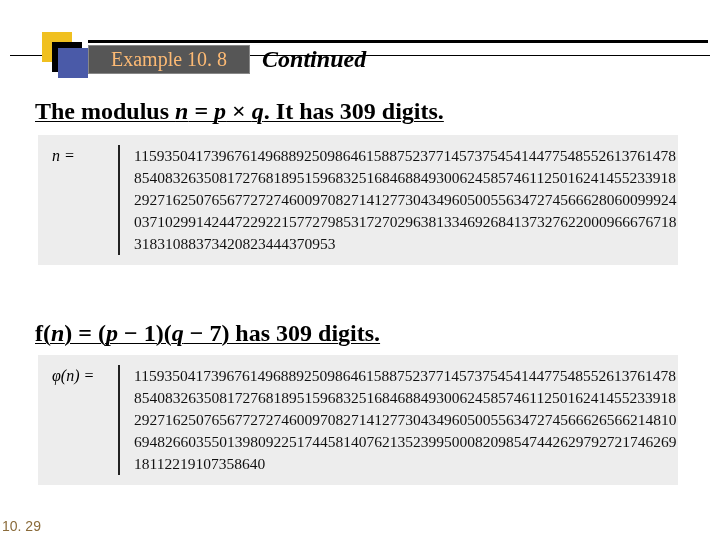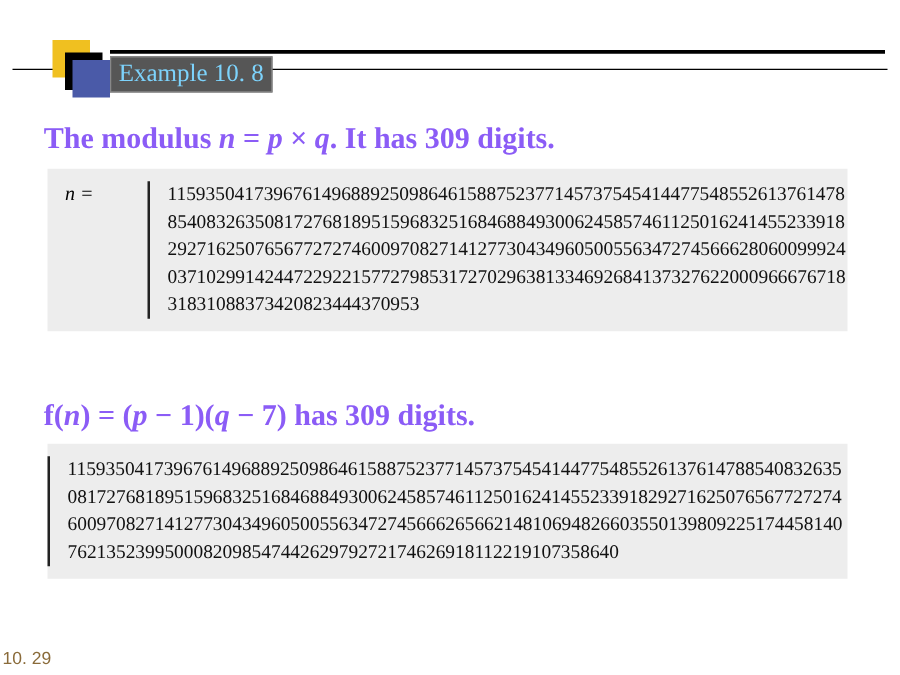--- a/index.html
+++ b/index.html
@@ -81,40 +81,41 @@
     position: absolute;
     left: 88px;
     top: 45px;
     display: flex;
     align-items: center;
     gap: 12px;
   }
   .example-badge {
     background: #565656;
     border: 1px solid #888;
-    color: #7dd3fc;
+    color: #fdba74;
     font-family: "Times New Roman", serif;
     font-size: 20px;
-    padding: 2px 6px;
+    padding: 2px 22px;
   }
   .example-cont {
     font-family: Georgia, serif;
     font-style: italic;
     font-weight: bold;
     font-size: 24px;
     color: #000;
   }
 
   
   .statement {
     position: absolute;
     font-family: "Times New Roman", serif;
     font-weight: bold;
     font-size: 24px;
-    color: #8b5cf6;
+    color: #000000;
+    text-decoration: underline;
     text-decoration-thickness: 1px;
     text-underline-offset: 2px;
     white-space: nowrap;
   }
   .statement .ital { font-style: italic; }
   .stmt1 { left: 35px; top: 98px; }
   .stmt2 { left: 35px; top: 320px; }
 
   
   .numblock {
@@ -171,34 +172,36 @@
   <div class="thin-line"></div>
   <div class="logo">
     <div class="sq-yellow"></div>
     <div class="sq-black"></div>
     <div class="sq-blue"></div>
   </div>
 </div>
 
 <div class="example-row">
   <div class="example-badge">Example 10. 8</div>
+  <div class="example-cont">Continued</div>
 </div>
 
 <div class="statement stmt1">
   <span>The modulus </span><span class="ital">n</span><span> = </span><span class="ital">p</span><span> × </span><span class="ital">q</span><span>. It has 309 digits.</span>
 </div>
 
 <div class="numblock nb1">
   <div class="numlabel">n =</div>
   <div class="divider"></div>
   <div class="numtext">115935041739676149688925098646158875237714573754541447754855261376147885408326350817276818951596832516846884930062458574611250162414552339182927162507656772727460097082714127730434960500556347274566628060099924037102991424472292215772798531727029638133469268413732762200096667671831831088373420823444370953</div>
 </div>
 
 <div class="statement stmt2">
   <span>f</span><span>(</span><span class="ital">n</span><span>) = (</span><span class="ital">p</span><span> − 1)(</span><span class="ital">q</span><span> − 7) has 309 digits.</span>
 </div>
 
 <div class="numblock nb2">
+  <div class="numlabel">φ(n) =</div>
   <div class="divider"></div>
   <div class="numtext">115935041739676149688925098646158875237714573754541447754855261376147885408326350817276818951596832516846884930062458574611250162414552339182927162507656772727460097082714127730434960500556347274566626566214810694826603550139809225174458140762135239950008209854744262979272174626918112219107358640</div>
 </div>
 
 <div class="pagenum">10. 29</div>
 
 </body></html>

